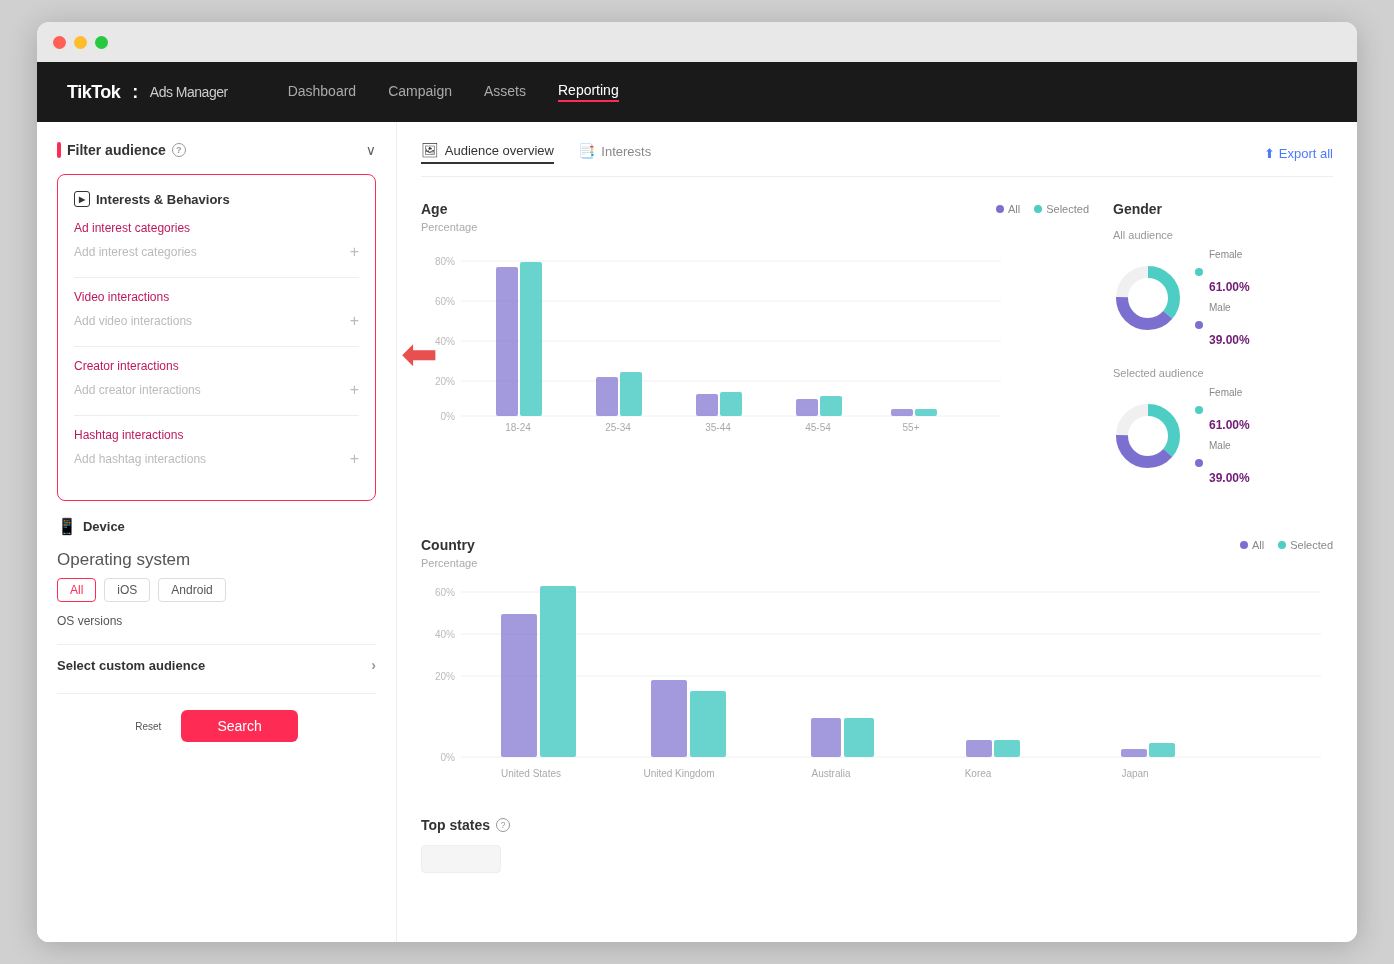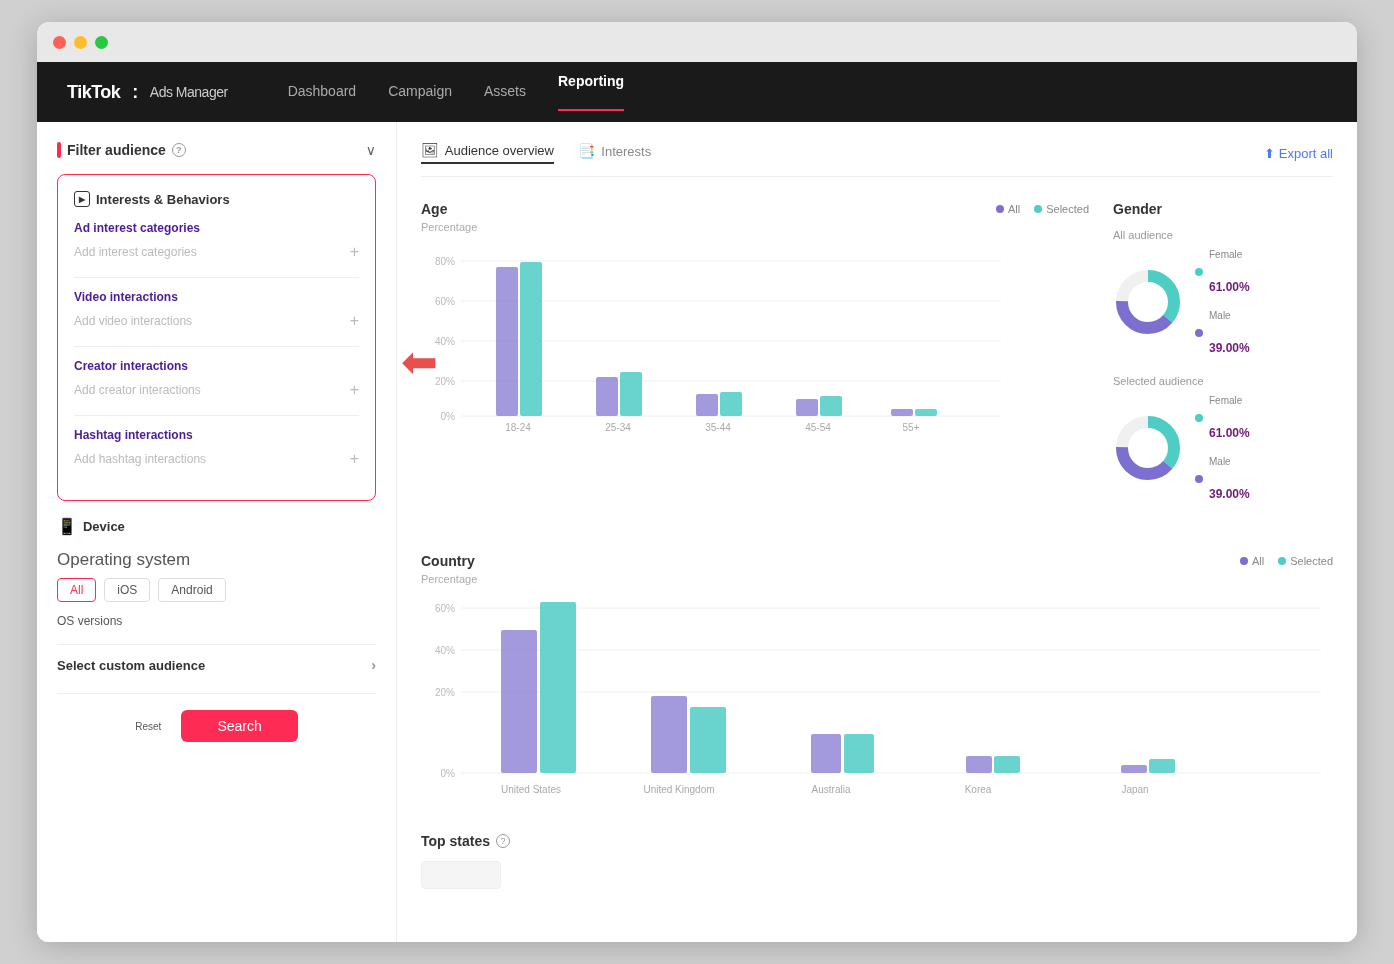--- a/index.html
+++ b/index.html
@@ -65,23 +65,23 @@
       margin-left: 20px;
     }
     .nav-item {
       color: #aaa;
       font-size: 14px;
       cursor: pointer;
       padding-bottom: 2px;
     }
     .nav-item.active {
       color: white;
-      font-weight: 700;
+      font-weight: 400;
       border-bottom: 2px solid #fe2c55;
-      padding-bottom: 20px;
+      padding-bottom: 2px;
     }
 
     
     .main-content {
       display: flex;
       flex: 1;
       background: white;
     }
 
     
@@ -139,22 +139,22 @@
       width: 16px; height: 16px; border: 1.5px solid #333;
       border-radius: 3px;
       display: flex; align-items: center; justify-content: center;
       font-size: 8px;
     }
     .sub-section {
       margin-bottom: 16px;
     }
     .sub-label {
       font-size: 12px;
-      font-weight: 700;
-      color: #4c1d95;
+      font-weight: 400;
+      color: #be185d;
       margin-bottom: 8px;
     }
     .add-row {
       display: flex;
       align-items: center;
       justify-content: space-between;
       font-size: 12px;
       color: #bbb;
       cursor: pointer;
     }
@@ -337,21 +337,21 @@
     .donut-group { margin-bottom: 20px; }
     .donut-label { font-size: 11px; color: #999; margin-bottom: 8px; }
     .donut-row {
       display: flex;
       align-items: center;
       gap: 12px;
     }
     .donut-stats {
       display: flex;
       flex-direction: column;
-      gap: 16px;
+      gap: 8px;
     }
     .donut-stat {
       display: flex;
       align-items: center;
       gap: 6px;
       font-size: 11px;
     }
     .donut-stat-dot {
       width: 8px; height: 8px; border-radius: 50%;
     }

